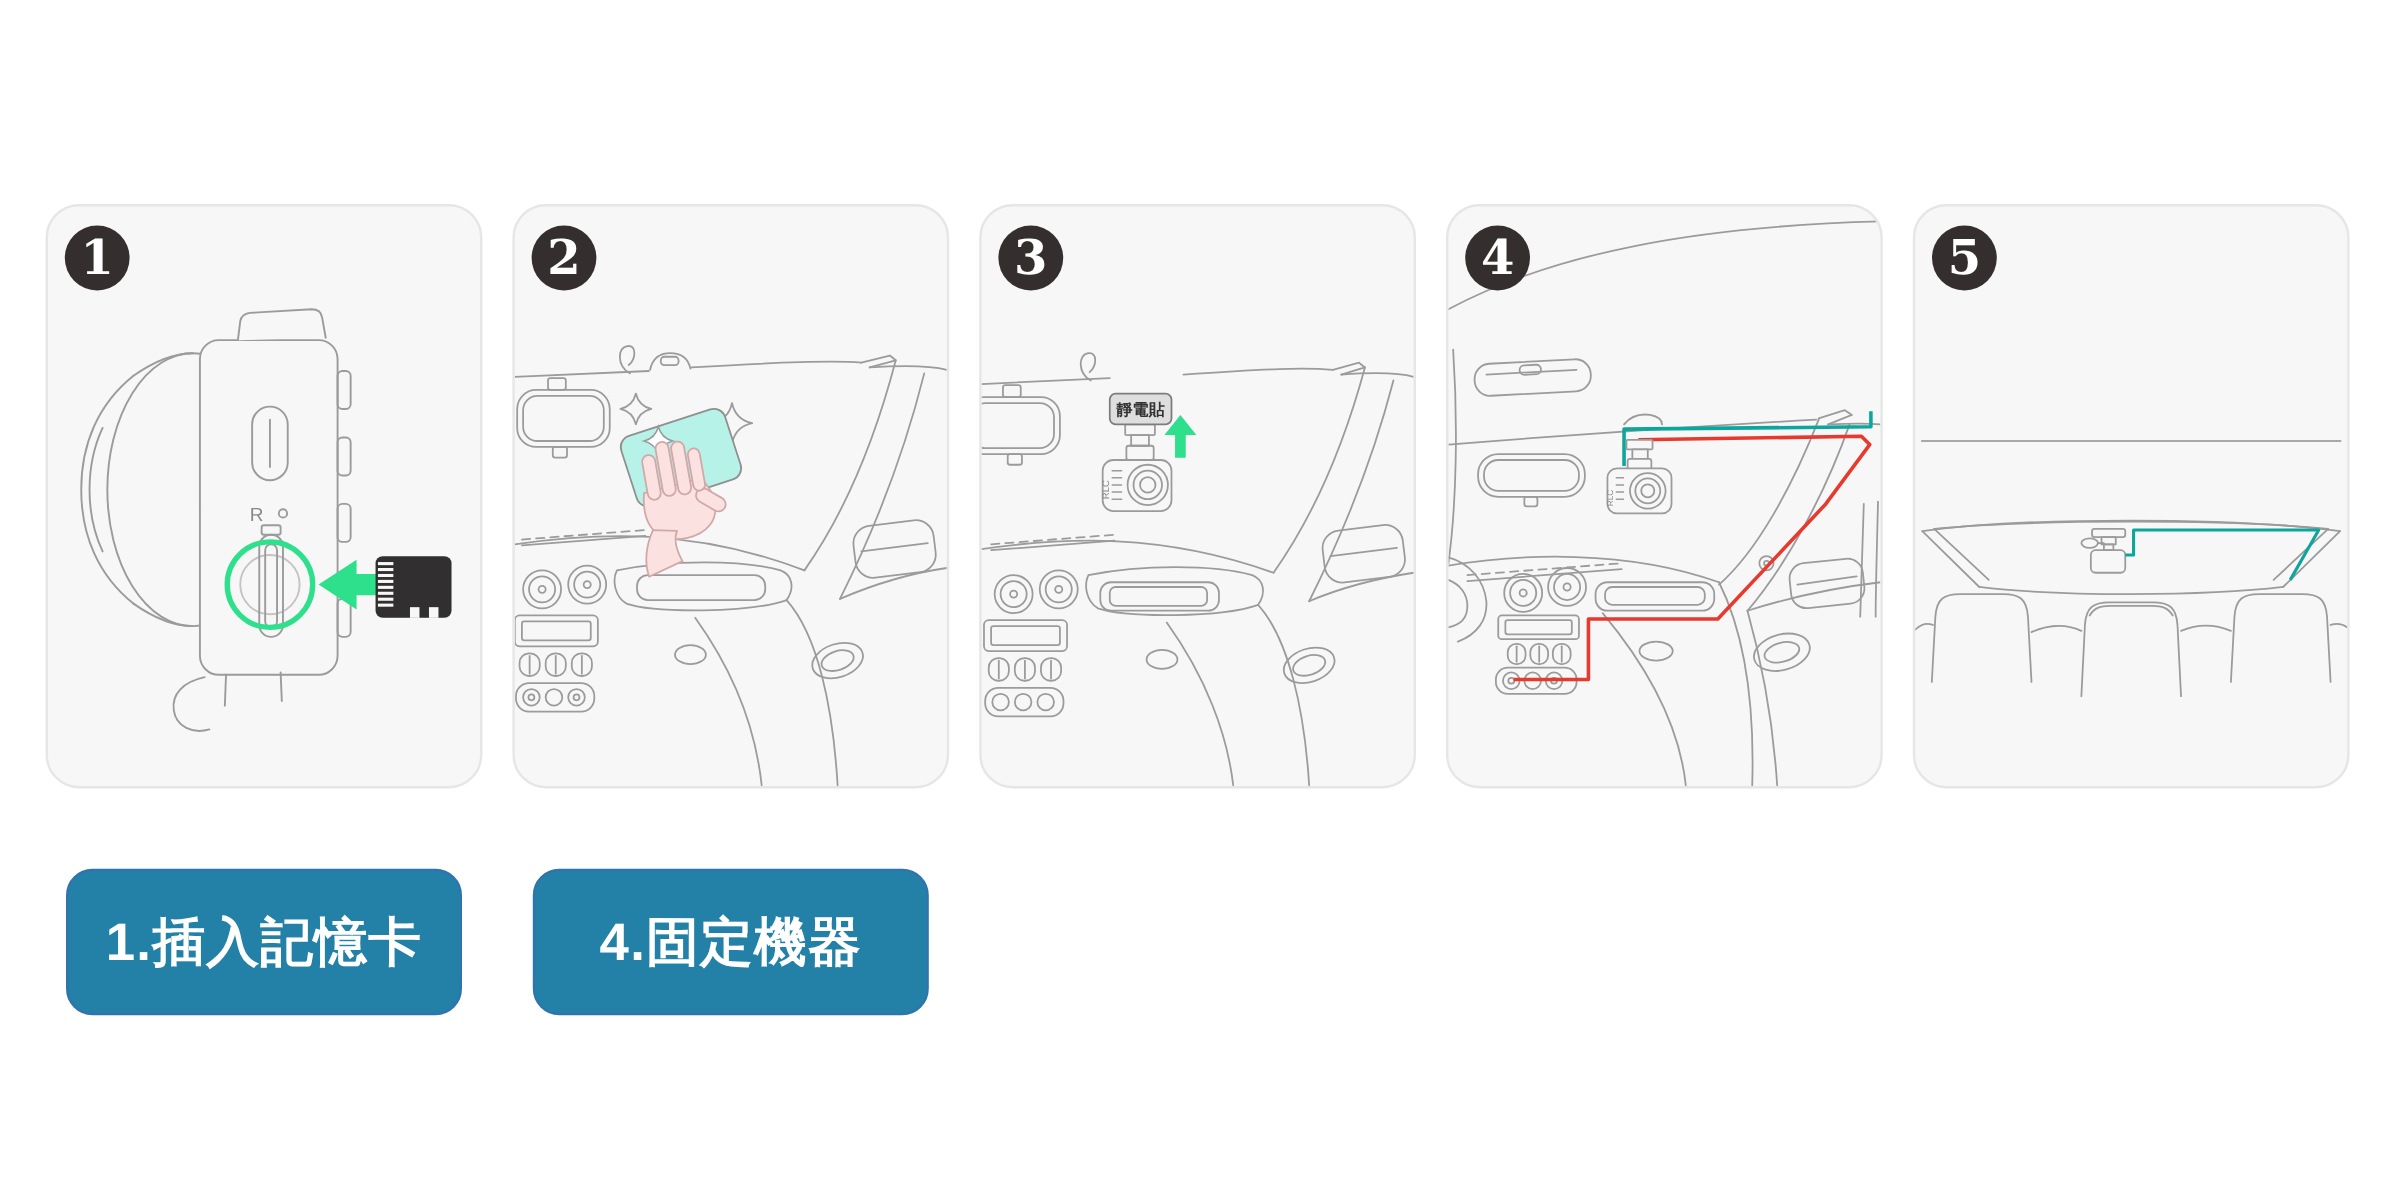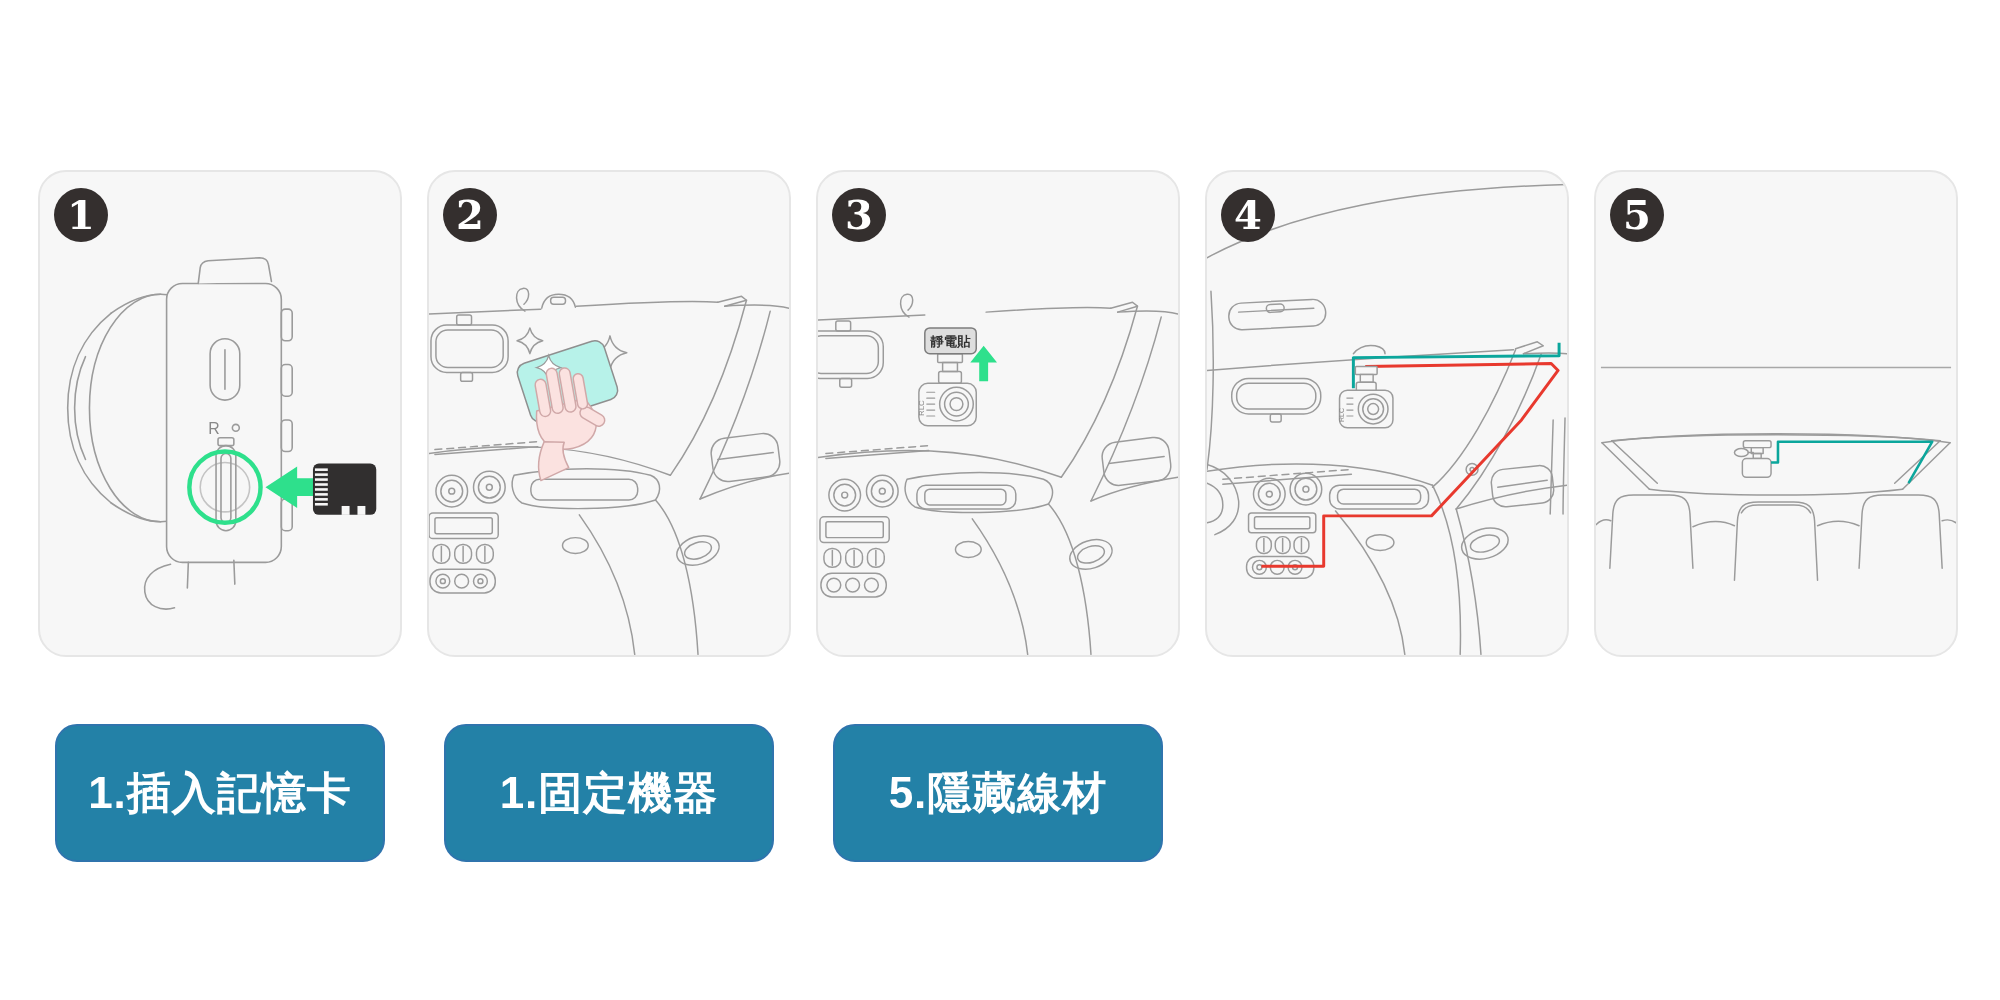--- a/index.html
+++ b/index.html
@@ -10,21 +10,21 @@
   body{width:2000px;height:1000px;background:#ffffff;font-family:"Liberation Sans",sans-serif;position:relative;overflow:hidden;}
   .cards-row{position:absolute;top:170px;left:38px;display:flex;gap:25px;}
   .step-card{position:relative;width:364px;height:487px;background:var(--card-bg);
     border:2px solid var(--card-border);border-radius:28px;overflow:hidden;}
   .illus{position:absolute;left:0;top:0;width:100%;height:100%;}
   .badge{position:absolute;top:16px;left:14px;width:54px;height:54px;border-radius:50%;
     background:var(--badge-bg);color:var(--badge-text);display:flex;align-items:center;justify-content:center;
     font-family:"DejaVu Serif",serif;font-weight:bold;font-size:40px;line-height:1;z-index:3;}
   .buttons-row{position:absolute;top:724px;left:38px;display:flex;gap:25px;}
   .btn-cell{width:364px;display:flex;justify-content:center;}
-  .step-btn{width:330px;height:138px;background:var(--button-bg);border:2px solid var(--button-border);
+  .step-btn{width:330px;height:122px;background:var(--button-bg);border:2px solid var(--button-border);
     border-radius:22px;color:var(--button-text);font-size:44px;font-weight:bold;
     display:flex;align-items:center;justify-content:center;letter-spacing:1px;}
   svg text{font-family:"Liberation Sans",sans-serif;}
 </style>
 </head>
 <body>
 
 <div class="cards-row">
 
   <div class="step-card">
@@ -334,18 +334,15 @@
       <polyline points="177,293 184,293 184,272 340,272 316,314" stroke="#0ba69c" stroke-width="2.6" fill="none" stroke-linejoin="round"></polyline>
     </svg>
   </div>
 </div>
 
 <div class="buttons-row">
   <div class="btn-cell">
     <div class="step-btn">1.插入記憶卡</div>
   </div>
   <div class="btn-cell">
-    <div class="step-btn">1.固定機器</div>
-  </div>
-  <div class="btn-cell">
-    <div class="step-btn">5.隱藏線材</div>
+    <div class="step-btn">4.固定機器</div>
   </div>
 </div>
 
 </body></html>

